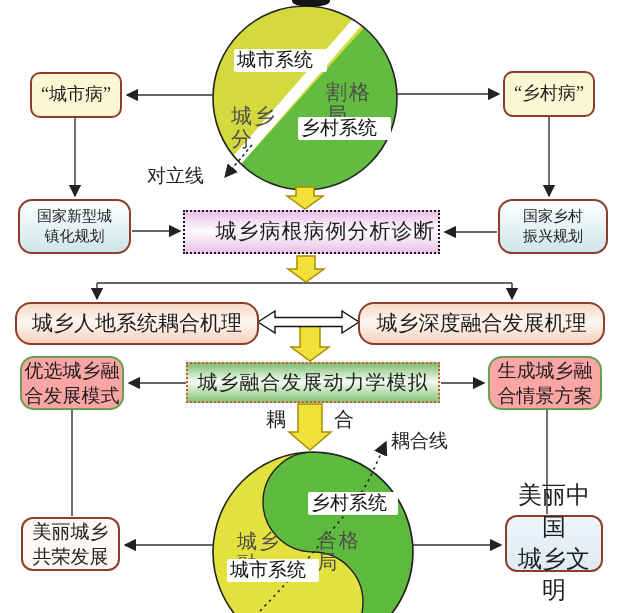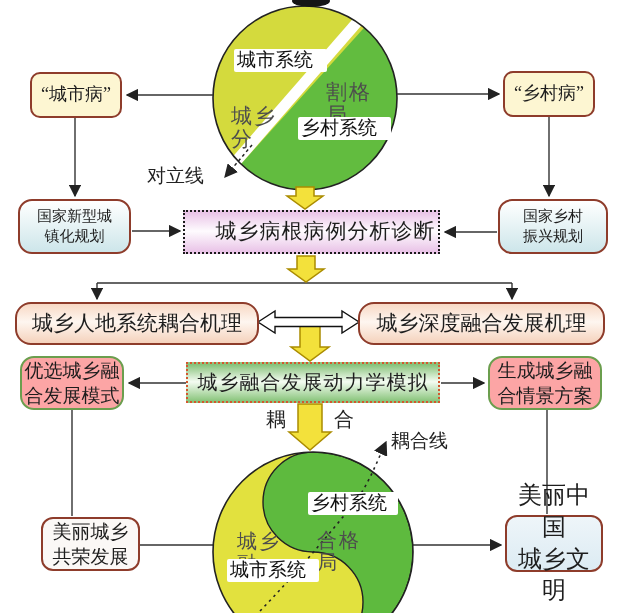--- a/index.html
+++ b/index.html
@@ -94,21 +94,21 @@
   <div class="node r-border box-plan" style="left:498px;top:199px;width:110px;height:55px;">国家乡村
 振兴规划</div>
   <div class="node box-pinkdash" style="left:183px;top:210px;width:257px;height:44px;padding-left:28px;">城乡病根病例分析诊断</div>
   <div class="node r-border box-peach" style="left:15px;top:302px;width:244px;height:43px;">城乡人地系统耦合机理</div>
   <div class="node r-border box-peach" style="left:358px;top:302px;width:247px;height:43px;">城乡深度融合发展机理</div>
   <div class="node box-greendash" style="left:186px;top:362px;width:254px;height:41px;">城乡融合发展动力学模拟</div>
   <div class="node box-output" style="left:20px;top:356px;width:104px;height:54px;">优选城乡融
 合发展模式</div>
   <div class="node box-output" style="left:488px;top:356px;width:114px;height:54px;">生成城乡融
 合情景方案</div>
-  <div class="node r-border box-goal-l" style="left:21px;top:517px;width:99px;height:54px;margin-left:20px;">美丽城乡
+  <div class="node r-border box-goal-l" style="left:21px;top:517px;width:99px;height:54px;">美丽城乡
 共荣发展</div>
   <div class="node r-border box-goal-r" style="left:505px;top:515px;width:98px;height:57px;">美丽中国
 城乡文明</div>
 
   <div class="clabel wbg" style="left:234px;top:49px;width:87px;">城市系统</div>
   <div class="clabel splittxt" style="left:231px;top:81px;width:68px;margin-top:24px;">城乡分</div>
   <div class="clabel splittxt" style="left:326px;top:81px;width:68px;">割格局</div>
   <div class="clabel wbg" style="left:298px;top:117px;width:87px;">乡村系统</div>
   <div class="freelabel" style="left:147px;top:163px;">对立线</div>
 

